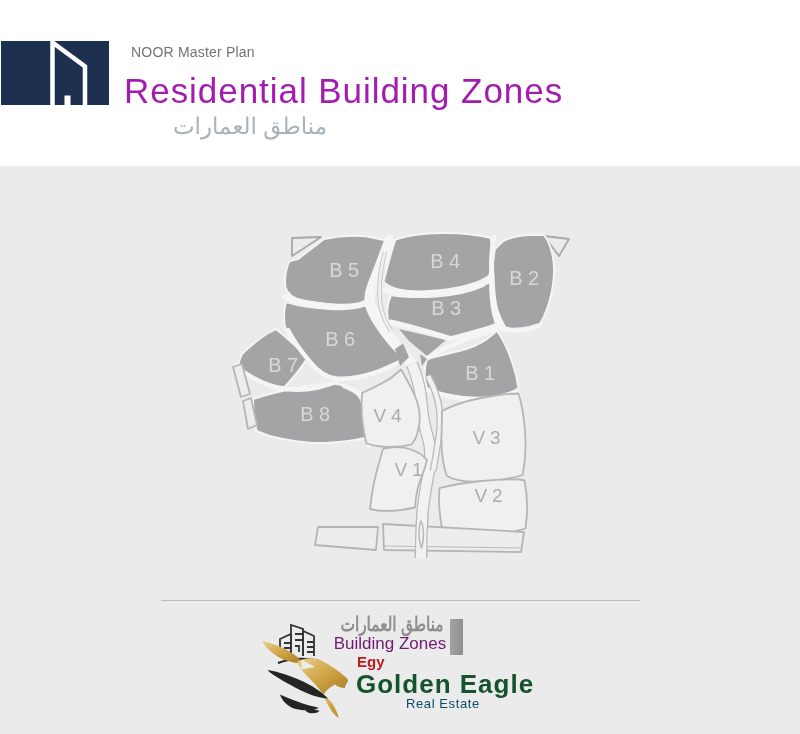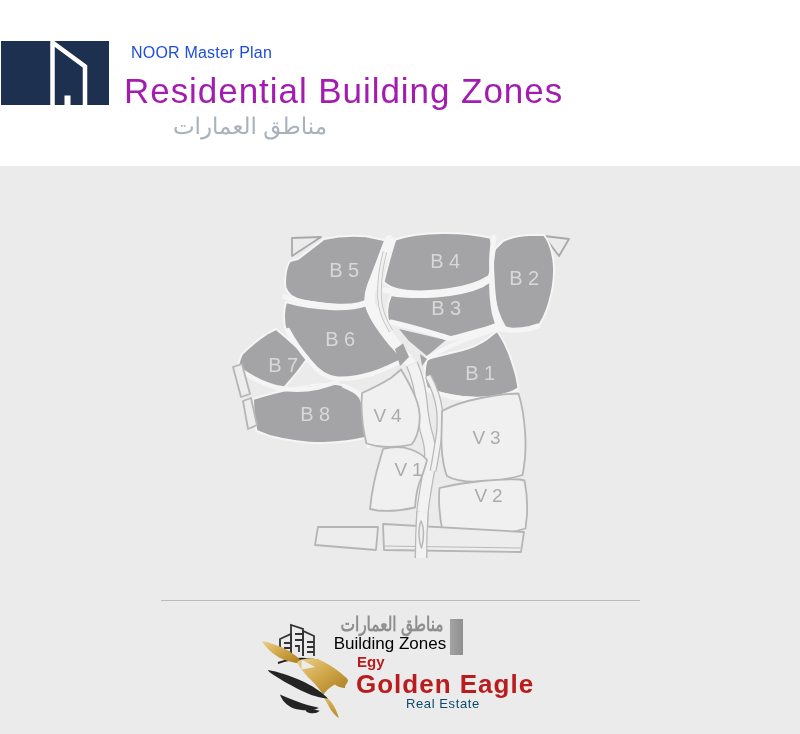--- a/index.html
+++ b/index.html
@@ -13,21 +13,21 @@
 
 <div class="abs" style="left:1px;top:41px;width:108px;height:64px;background:#1e3050;">
 <svg width="108" height="64" viewBox="0 0 108 64" style="position:absolute;left:0;top:0;">
 
   <path d="M51.5,64 L51.5,1.5 L84,25.5 L84,64" fill="none" stroke="#ffffff" stroke-width="4.5"></path>
 
   <rect x="63.5" y="54.5" width="6" height="9.5" fill="#ffffff"></rect>
 </svg>
 </div>
 
-<div class="abs" style="left:131px;top:44px;font-size:16px;color:#1d4ed8;letter-spacing:0.2px;white-space:nowrap;">NOOR Master Plan</div>
+<div class="abs" style="left:131px;top:44px;font-size:14px;color:#737373;letter-spacing:0.2px;white-space:nowrap;">NOOR Master Plan</div>
 
 <div class="abs" style="left:124px;top:71px;font-size:35px;color:#a21caf;letter-spacing:0.95px;white-space:nowrap;">Residential Building Zones</div>
 
 <div class="abs" style="left:250px;top:113px;font-size:23px;color:#a9b1bd;white-space:nowrap;transform:translateX(-50%) translateZ(0);">مناطق العمارات</div>
 
 <svg class="abs" style="left:0;top:0;transform:translateZ(0);" width="800" height="734" viewBox="0 0 800 734">
   <g stroke-linejoin="round" stroke-linecap="round">
 
     <path d="M292,238 L321,237 L292,256 Z" fill="#ebebeb" stroke="#a9a9a9" stroke-width="1.8"></path>
 
@@ -138,21 +138,21 @@
       <text x="411" y="476">V1</text>
       <text x="491" y="502">V2</text>
     </g>
   </g>
 </svg>
 
 <div class="abs" style="left:161px;top:600px;width:479px;height:1.3px;background:#bbbbbb;"></div>
 
 <div class="abs" style="left:392px;top:612px;font-size:20px;font-weight:bold;color:#8f8f8f;white-space:nowrap;transform:translateX(-50%) translateZ(0);"><span style="display:inline-block;transform:scaleX(0.77);">مناطق العمارات</span></div>
 
-<div class="abs" style="left:390px;top:634px;font-size:17px;color:#000000;white-space:nowrap;transform:translateX(-50%) translateZ(0);">Building Zones</div>
+<div class="abs" style="left:390px;top:634px;font-size:17px;color:#701a75;white-space:nowrap;transform:translateX(-50%) translateZ(0);">Building Zones</div>
 
 <div class="abs" style="left:450px;top:619px;width:13px;height:36px;background:linear-gradient(90deg,#a3a3a3,#8f8f8f);"></div>
 
 <svg class="abs" style="left:276px;top:622px;" width="46" height="44" viewBox="0 0 46 44">
   <g fill="none" stroke="#333333" stroke-width="1.8">
 
     <path d="M4,34 L4,17 L15,12 L15,34"></path>
     <path d="M8,21 L15,21 M8,26 L15,26 M8,30.5 L15,30.5"></path>
 
     <path d="M15,34 L15,3 L27,7 L27,34"></path>
@@ -187,15 +187,15 @@
 
   <path d="M16,32 C25,33.5 38,37.5 50,43 C60,47.5 69,53.5 74.5,59 L76,60.5 C68,60 58,57 49,52.5 C37,46.5 25,39.5 18,34.5 C16.8,33.5 16,32.5 16,32 Z" fill="#242424"></path>
 
   <path d="M28,56.5 C38,61 52,66.5 64,69 L67,70 C60,73 50,73 42,70.5 C35,68 30,62.5 28,56.5 Z" fill="#242424"></path>
 
   <path d="M53.5,67.7 C58,70 63.5,72 67.7,72.7 C65,75.7 59,76 54.5,73.7 C53.2,71.8 53,69.5 53.5,67.7 Z" fill="#242424"></path>
 </svg>
 
 <div class="abs" style="left:357px;top:653px;font-size:15px;font-weight:bold;color:#b91c1c;">Egy</div>
 
-<div class="abs" style="left:356px;top:669px;font-size:26px;font-weight:bold;color:#b91c1c;letter-spacing:1px;white-space:nowrap;">Golden Eagle</div>
+<div class="abs" style="left:356px;top:669px;font-size:26px;font-weight:bold;color:#14532d;letter-spacing:1px;white-space:nowrap;">Golden Eagle</div>
 
 <div class="abs" style="left:406px;top:696px;font-size:13px;color:#0c4a6e;letter-spacing:0.6px;white-space:nowrap;">Real Estate</div>
 
 </body></html>

